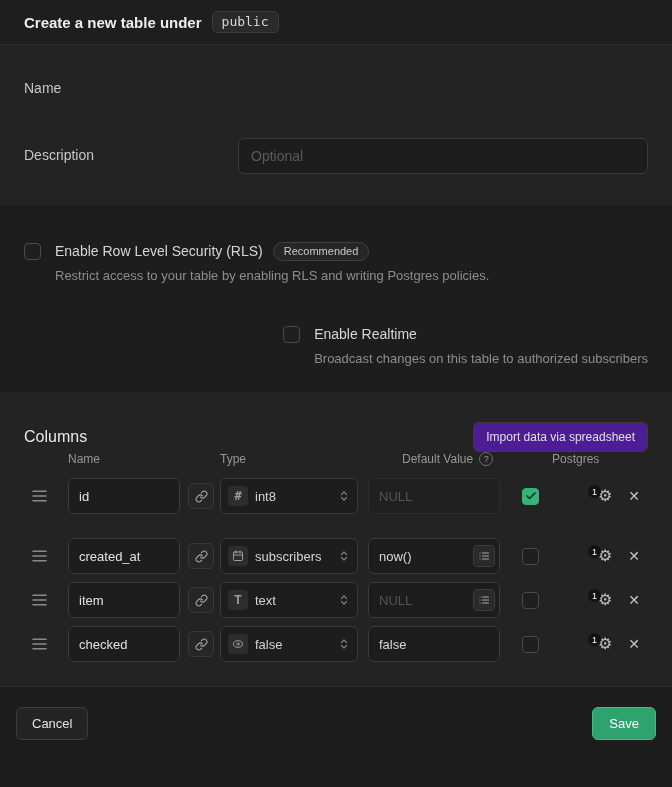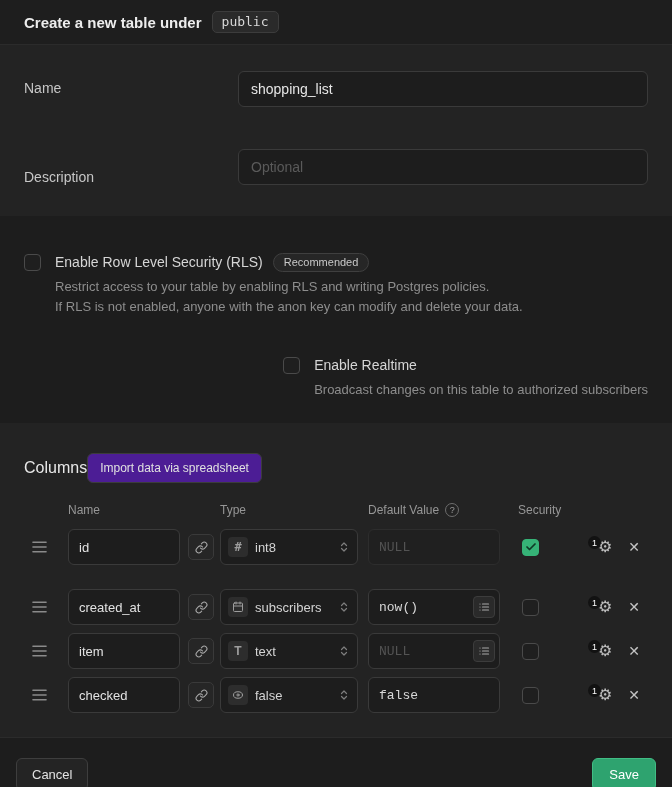--- a/index.html
+++ b/index.html
@@ -26,21 +26,21 @@
   .schema-badge {
     font-family: "DejaVu Sans Mono", "Liberation Mono", monospace;
     font-size: 13px; color: #d8d8d8;
     background: #2a2a2a; border: 1px solid #3c3c3c;
     border-radius: 5px; padding: 3px 9px; line-height: 1.1;
   }
 
   
   .form-section { background: #232323; padding: 26px 24px 31px; flex: 0 0 auto; }
   .form-row { display: flex; align-items: flex-start; }
-  .form-row + .form-row { margin-top: 42px; align-items: flex-end; }
+  .form-row + .form-row { margin-top: 42px; }
   .form-label { width: 214px; font-size: 14px; color: #c7c7c7; padding-top: 9px; }
   .text-input {
     flex: 1; height: 36px;
     background: #1d1d1d; border: 1px solid #3a3a3a; border-radius: 6px;
     color: #e6e6e6; font-size: 14px; padding: 0 12px;
     font-family: "Liberation Sans", sans-serif;
     outline: none;
   }
   .text-input::placeholder { color: #5a5a5a; }
 
@@ -61,33 +61,33 @@
   .toggle-title { display: flex; align-items: center; gap: 10px; font-size: 14px; color: #d6d6d6; line-height: 20px; }
   .pill-badge {
     font-size: 11px; color: #c9c9c9; background: #262626;
     border: 1px solid #3f3f3f; border-radius: 999px; padding: 2px 10px;
     line-height: 1.2;
   }
   .toggle-desc { margin-top: 5px; font-size: 13px; color: #8d8d8d; line-height: 20px; }
 
   
   .columns-section { background: #232323; padding: 30px 24px 16px; flex: 1 1 auto; }
-  .columns-header { display: flex; align-items: center; margin-bottom: 20px; }
+  .columns-header { display: flex; align-items: center; justify-content: space-between; }
   .columns-title { font-size: 16px; font-weight: 400; color: #e8e8e8; }
   .btn-subtle {
     background: #4c1d95; border: 1px solid #3c3c3c; border-radius: 6px;
     color: #e0e0e0; font-size: 12px; padding: 7px 12px; cursor: pointer;
     font-family: "Liberation Sans", sans-serif;
   }
 
   .table-headers { display: flex; align-items: center; font-size: 12px; color: #969696; margin-bottom: 12px; }
   .h-handle { width: 44px; flex: 0 0 auto; }
   .h-name { width: 152px; flex: 0 0 auto; }
   .h-type { width: 148px; flex: 0 0 auto; }
-  .h-default { width: 150px; flex: 0 0 auto; display: flex; align-items: center; gap: 6px; }
+  .h-default { width: 150px; flex: 0 0 auto; display: flex; align-items: center; gap: 6px; margin-left: 34px; }
   .help-icon {
     width: 14px; height: 14px; border: 1px solid #6d6d6d; border-radius: 50%;
     color: #9a9a9a; font-size: 9px; display: inline-flex; align-items: center; justify-content: center;
   }
   .h-primary { flex: 0 0 auto; }
 
   .col-row { display: flex; align-items: center; margin-bottom: 8px; justify-content: space-between; }
   .col-row.row-first { margin-bottom: 24px; }
   .drag-handle { width: 20px; margin-left: 8px; margin-right: 16px; color: #8a8a8a; cursor: grab; display: flex; align-items: center; }
   .drag-handle svg { width: 15px; height: 12px; }
@@ -116,21 +116,21 @@
   }
   .type-icon svg { width: 12px; height: 12px; }
   .type-label { font-size: 13px; color: #d4d4d4; flex: 1 1 auto; overflow: hidden; white-space: nowrap; }
   .chevrons { color: #7e7e7e; display: flex; align-items: center; }
   .chevrons svg { width: 12px; height: 14px; }
   .default-wrap { width: 132px; height: 36px; margin-left: 10px; flex: 0 0 auto; position: relative; }
   .default-input {
     width: 100%; height: 100%;
     background: #1d1d1d; border: 1px solid #3a3a3a; border-radius: 6px;
     color: #d8d8d8; font-size: 13px; padding: 0 32px 0 10px; outline: none;
-    font-family: Liberation Mono, monospace;
+    font-family: Liberation Sans, sans-serif;
   }
   .default-input.no-btn { padding-right: 10px; }
   .default-input::placeholder { color: #535353; }
   .default-input:disabled { background: #202020; border-color: #2d2d2d; }
   .list-btn {
     position: absolute; right: 5px; top: 50%; transform: translateY(-50%);
     width: 22px; height: 22px; background: #2a2a2a; border: 1px solid #3c3c3c;
     border-radius: 4px; color: #a8a8a8; display: flex; align-items: center; justify-content: center;
     cursor: pointer;
   }
@@ -173,41 +173,39 @@
 <div class="panel">
 
   <div class="panel-header">
     <span class="panel-title">Create a new table under</span>
     <span class="schema-badge">public</span>
   </div>
 
   <div class="form-section">
     <div class="form-row">
       <label class="form-label">Name</label>
-      <input class="text-input" type="text" value="shopping_list" style="">
     </div>
     <div class="form-row">
       <label class="form-label">Description</label>
       <input class="text-input" type="text" placeholder="Optional" style="">
     </div>
   </div>
 
   <div class="toggles-section">
     <div class="toggle-row">
       <div class="checkbox">
         
       </div>
       <div class="toggle-text">
         <div class="toggle-title">
           <span>Enable Row Level Security (RLS)</span>
           <span class="pill-badge">Recommended</span>
         </div>
         <div class="toggle-desc">
           <div>Restrict access to your table by enabling RLS and writing Postgres policies.</div>
-          <div>If RLS is not enabled, anyone with the anon key can modify and delete your data.</div>
         </div>
       </div>
     </div>
     <div class="toggle-row">
       <div class="checkbox">
         
       </div>
       <div class="toggle-text">
         <div class="toggle-title">
           <span>Enable Realtime</span>
@@ -226,21 +224,21 @@
     </div>
 
     <div class="table-headers">
       <span class="h-handle"></span>
       <span class="h-name">Name</span>
       <span class="h-type">Type</span>
       <span class="h-default">
         <span>Default Value</span>
         <span class="help-icon">?</span>
       </span>
-      <span class="h-primary">Security</span>
+      <span class="h-primary">Postgres</span>
     </div>
 
     <div class="col-row row-first">
       <span class="drag-handle">
         <svg viewBox="0 0 16 12" stroke="currentColor" stroke-width="1.6" stroke-linecap="round">
             <line x1="1" y1="1" x2="15" y2="1"></line>
             <line x1="1" y1="6" x2="15" y2="6"></line>
             <line x1="1" y1="11" x2="15" y2="11"></line>
           </svg>
       </span>

